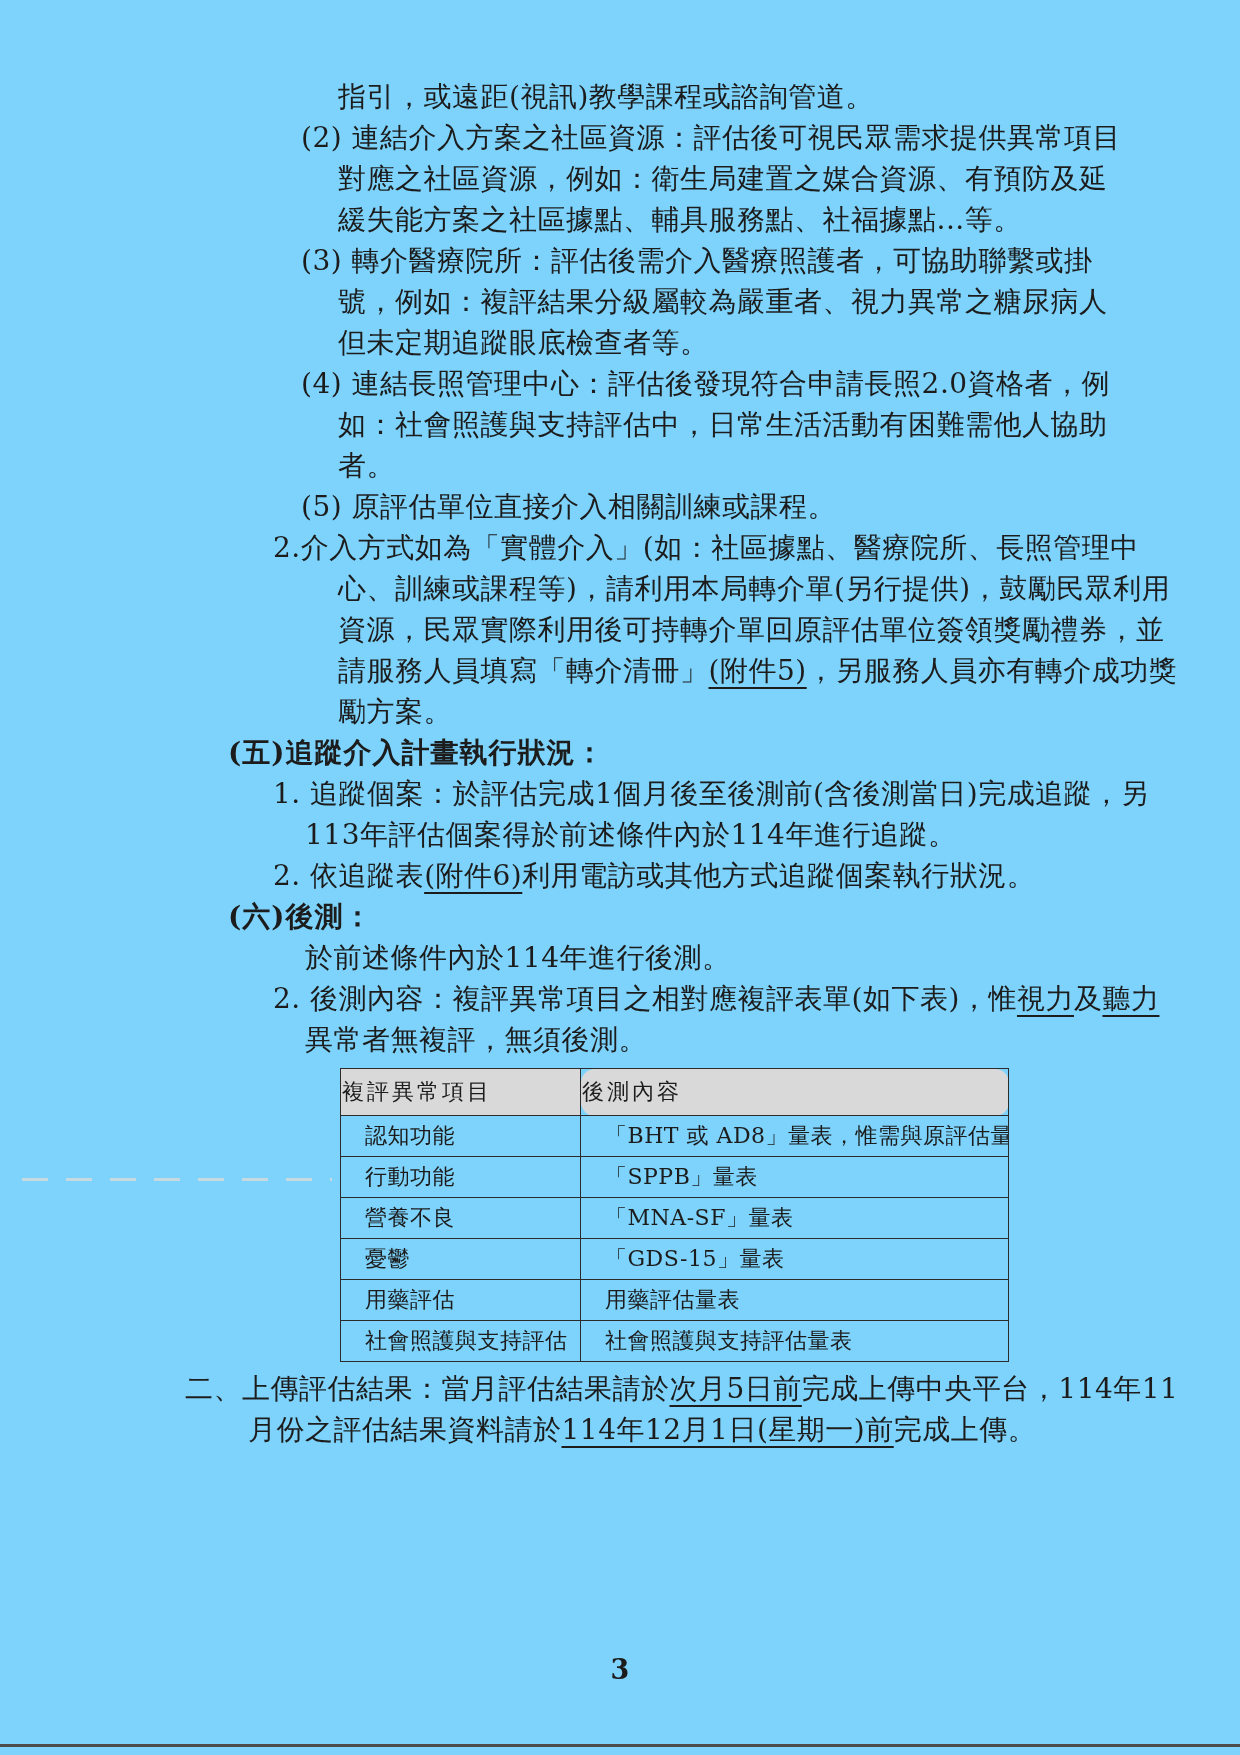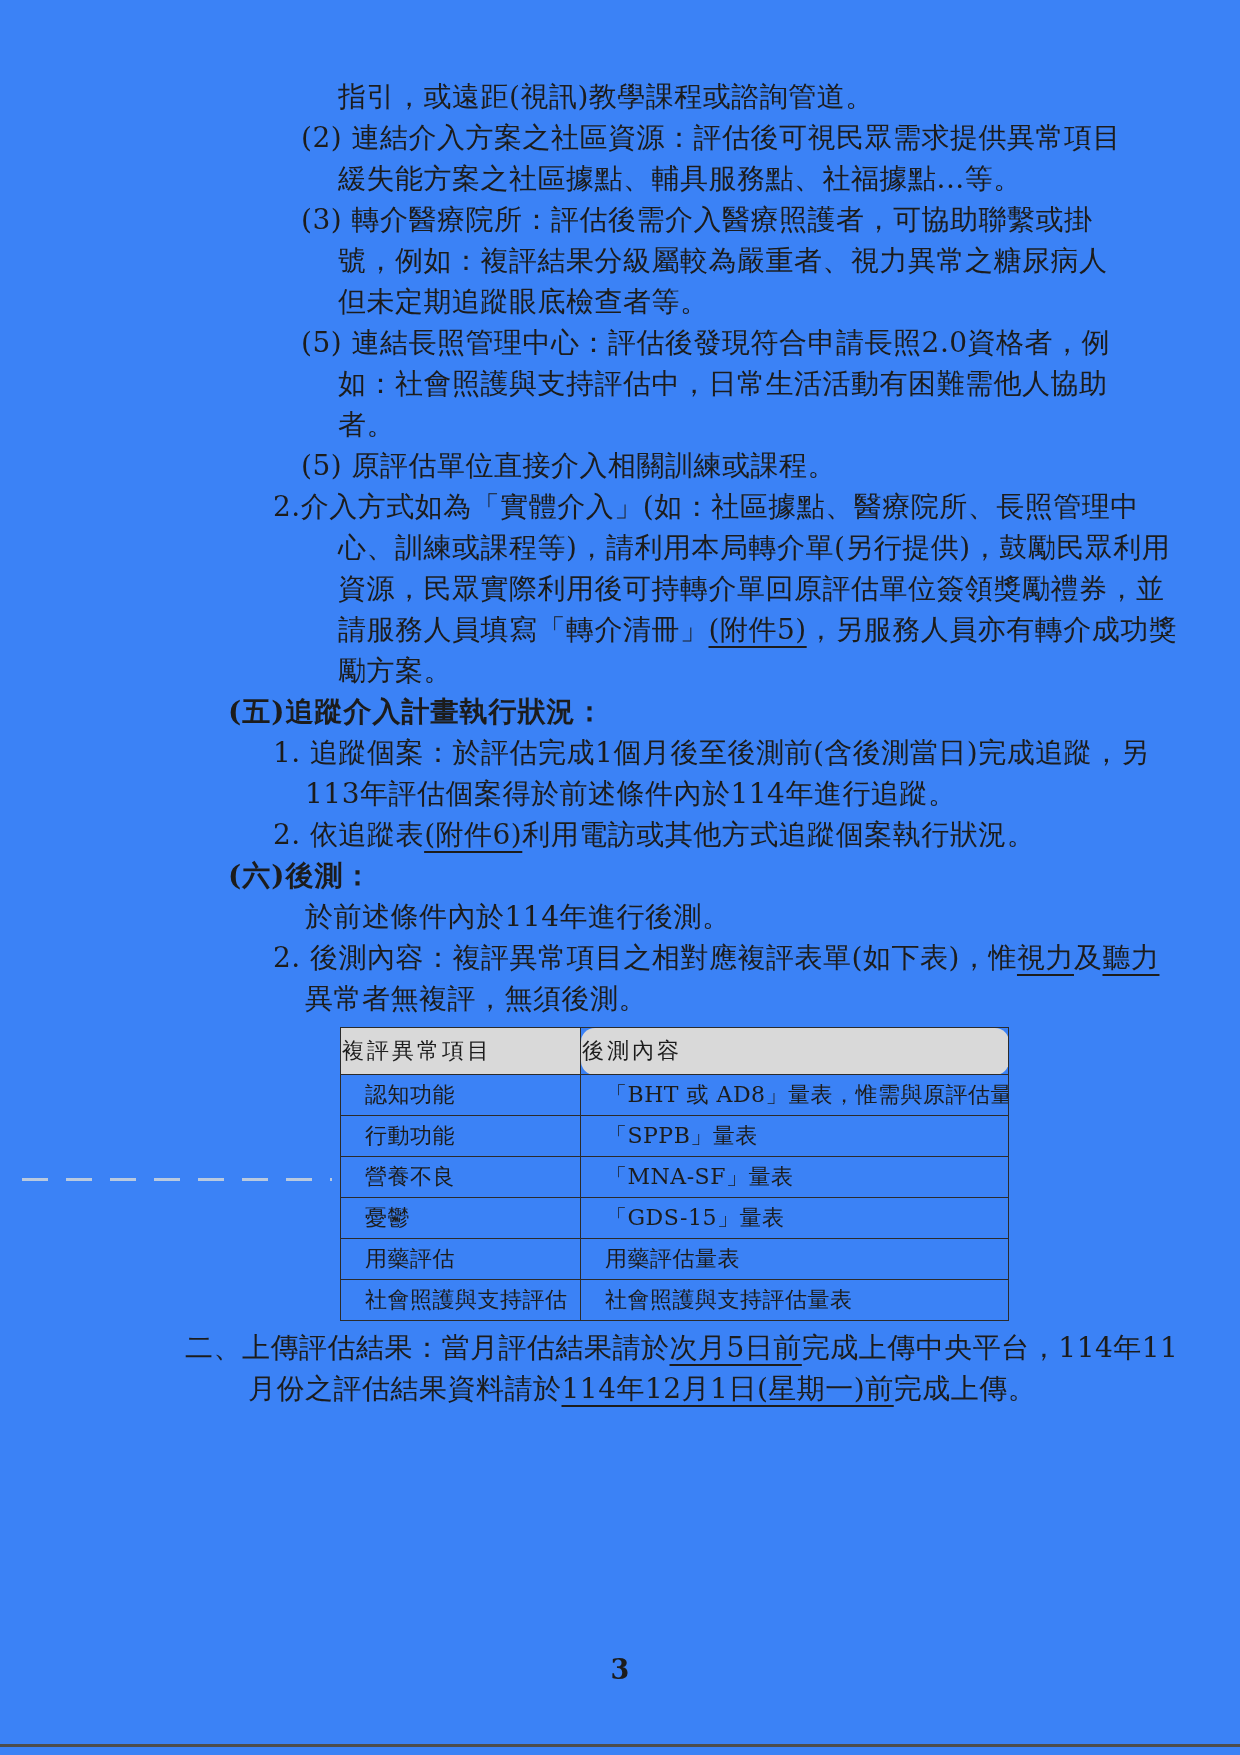--- a/index.html
+++ b/index.html
@@ -1,20 +1,20 @@
 <!DOCTYPE html>
 <html><head>
 <meta charset="utf-8">
 <style>
   html,body{margin:0;padding:0;background:#e8e8e8;}
   .page{
     position:relative;
     width:1240px;height:1755px;
     margin:0 auto;
-    background:#3b82f6;
+    background:#7dd3fc;
     font-family:"DejaVu Serif","Liberation Serif",serif;
     color:#1c1c1c;
     overflow:hidden;
   }
   .content{padding-top:76px;}
   .line{
     height:41px;line-height:41px;
     font-size:28px;
     white-space:nowrap;
     letter-spacing:0.5px;
@@ -84,25 +84,26 @@
 </style>
 </head>
 <body>
 
 <div class="page">
   <div class="content">
 
     <div>
         <div class="line i7"><span>指引，或遠距(視訊)教學課程或諮詢管道。</span></div>
         <div class="line i6"><span>(2) 連結介入方案之社區資源：評估後可視民眾需求提供異常項目</span></div>
+        <div class="line i7"><span>對應之社區資源，例如：衛生局建置之媒合資源、有預防及延</span></div>
         <div class="line i7"><span>緩失能方案之社區據點、輔具服務點、社福據點...等。</span></div>
         <div class="line i6"><span>(3) 轉介醫療院所：評估後需介入醫療照護者，可協助聯繫或掛</span></div>
         <div class="line i7"><span>號，例如：複評結果分級屬較為嚴重者、視力異常之糖尿病人</span></div>
         <div class="line i7"><span>但未定期追蹤眼底檢查者等。</span></div>
-        <div class="line i6"><span>(5) 連結長照管理中心：評估後發現符合申請長照2.0資格者，例</span></div>
+        <div class="line i6"><span>(4) 連結長照管理中心：評估後發現符合申請長照2.0資格者，例</span></div>
         <div class="line i7"><span>如：社會照護與支持評估中，日常生活活動有困難需他人協助</span></div>
         <div class="line i7"><span>者。</span></div>
         <div class="line i6"><span>(5) 原評估單位直接介入相關訓練或課程。</span></div>
         <div class="line i4"><span>2.介入方式如為「實體介入」(如：社區據點、醫療院所、長照管理中</span></div>
         <div class="line i7"><span>心、訓練或課程等)，請利用本局轉介單(另行提供)，鼓勵民眾利用</span></div>
         <div class="line i7"><span>資源，民眾實際利用後可持轉介單回原評估單位簽領獎勵禮券，並</span></div>
         <div class="line i7"><span>請服務人員填寫「轉介清冊」</span><span class="u">(附件5)</span><span>，另服務人員亦有轉介成功獎</span></div>
         <div class="line i7"><span>勵方案。</span></div>
         <div class="line i2 bold"><span>(五)追蹤介入計畫執行狀況：</span></div>
         <div class="line i4"><span>1. 追蹤個案：於評估完成1個月後至後測前(含後測當日)完成追蹤，另</span></div>

